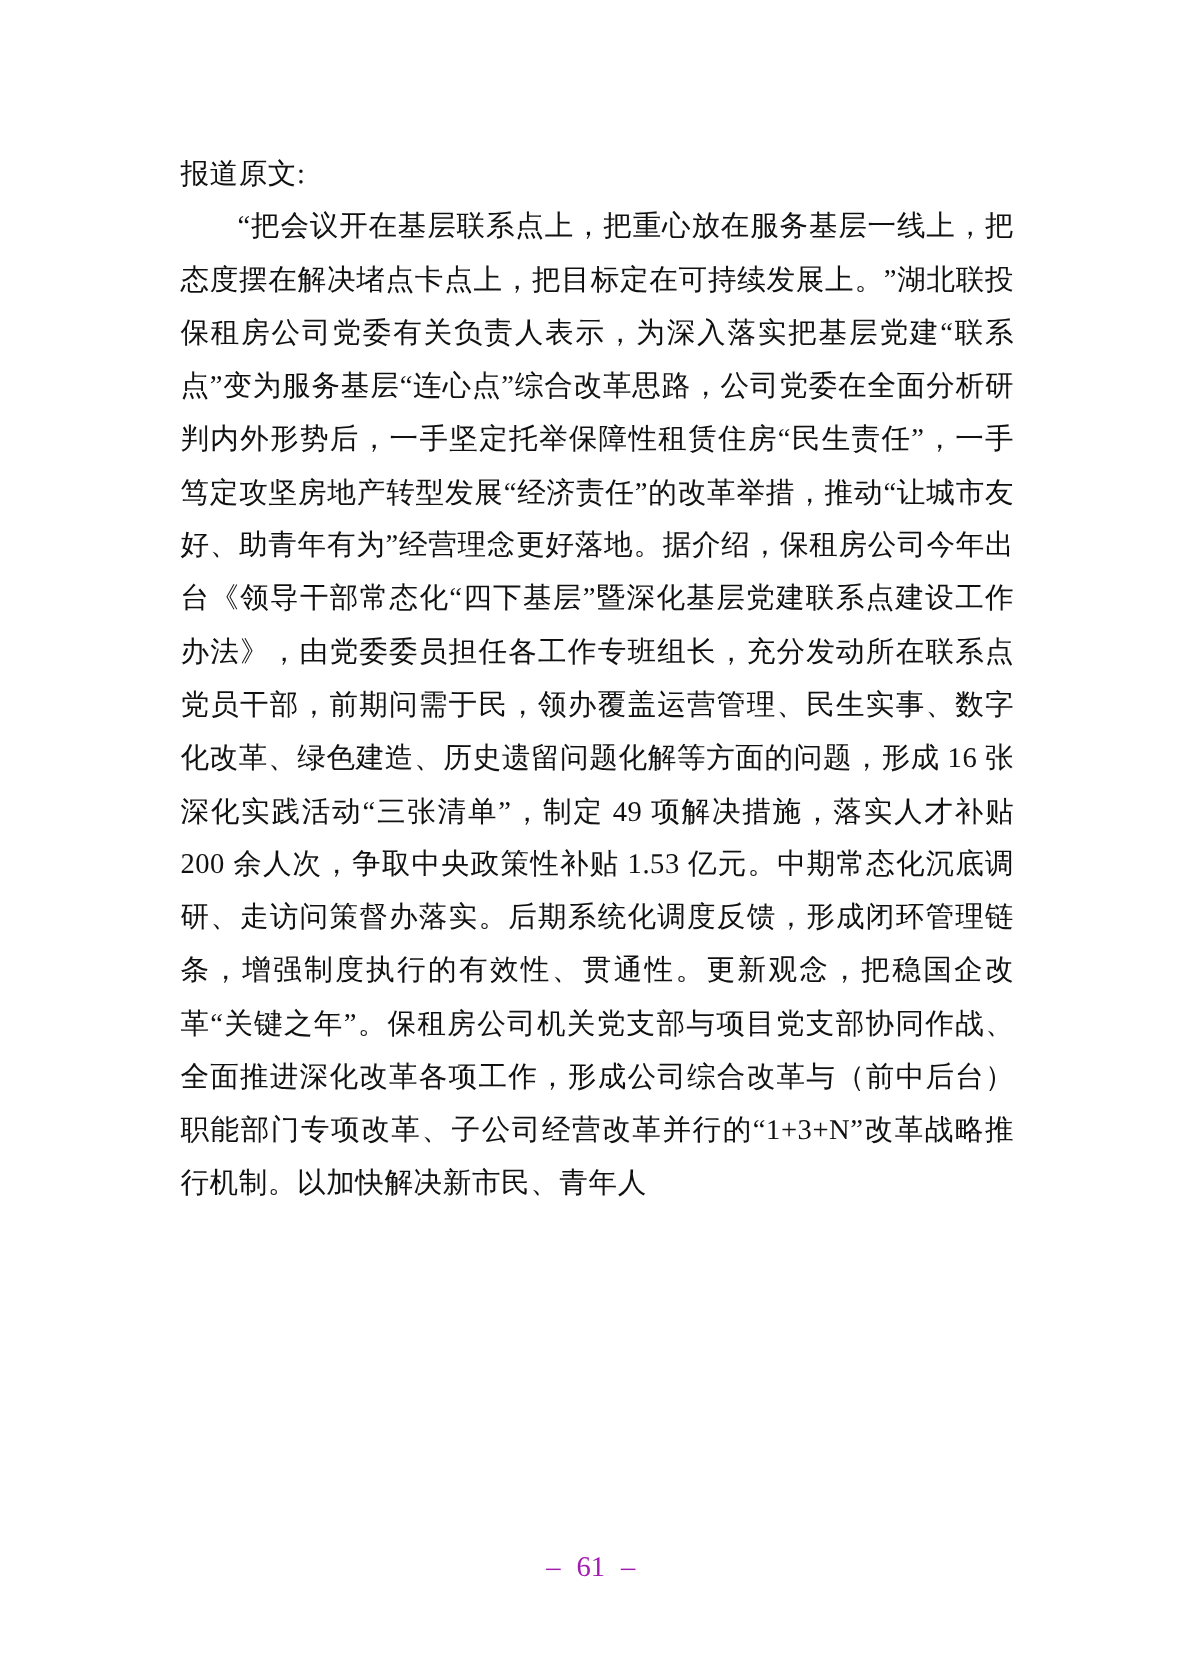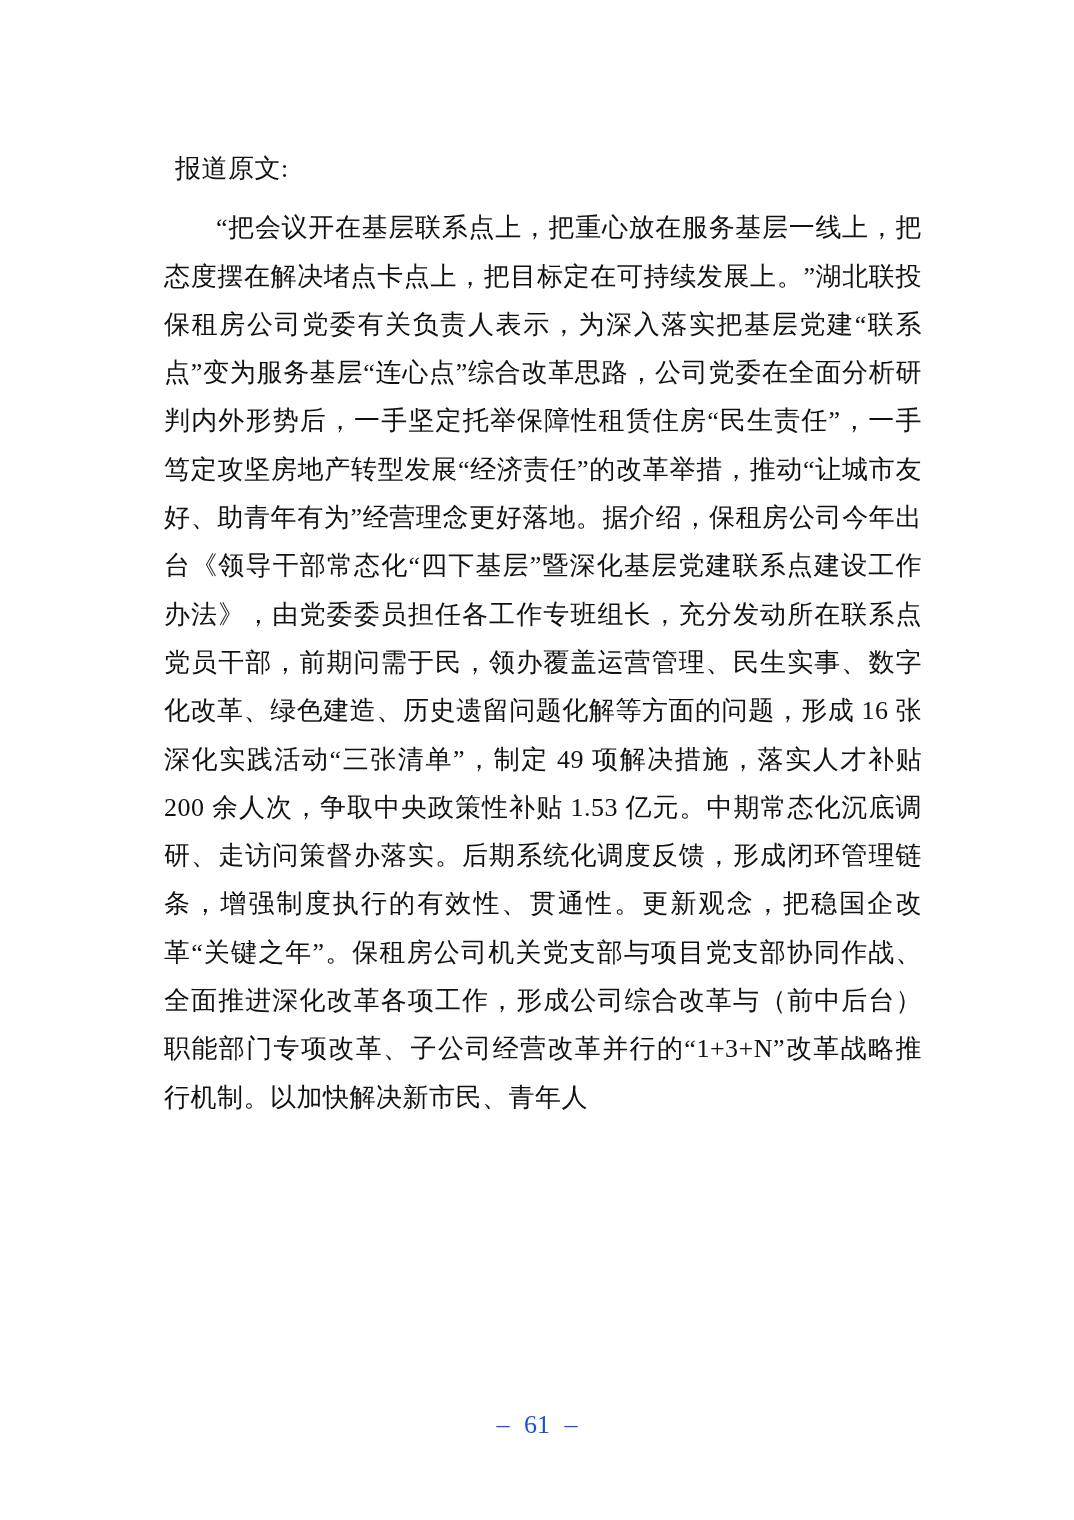--- a/index.html
+++ b/index.html
@@ -20,40 +20,40 @@
       position: absolute;
       left: 164px;
       top: 134px;
       width: 758px;
       font-size: 26px;
       line-height: 48.3px;
       text-align: justify;
       letter-spacing: 0.5px;
     }
     .doc-heading {
-      margin: 11px;
+      margin: 0;
       font-size: 26px;
       font-weight: normal;
       line-height: 48.3px;
       text-indent: 0;
       text-align: left;
     }
     .doc-paragraph {
       margin: 0;
       text-indent: 2em;
     }
     .doc-footer {
       position: absolute;
       top: 1410px;
       left: 0;
       width: 100%;
       text-align: center;
       font-size: 26px;
       line-height: 30px;
-      color: #1d4ed8;
+      color: #a21caf;
       word-spacing: 8px;
     }
   </style>
 </head>
 <body>
 
 <div class="page">
 
   <div class="doc-body">
     <h3 class="doc-heading">报道原文:</h3>

